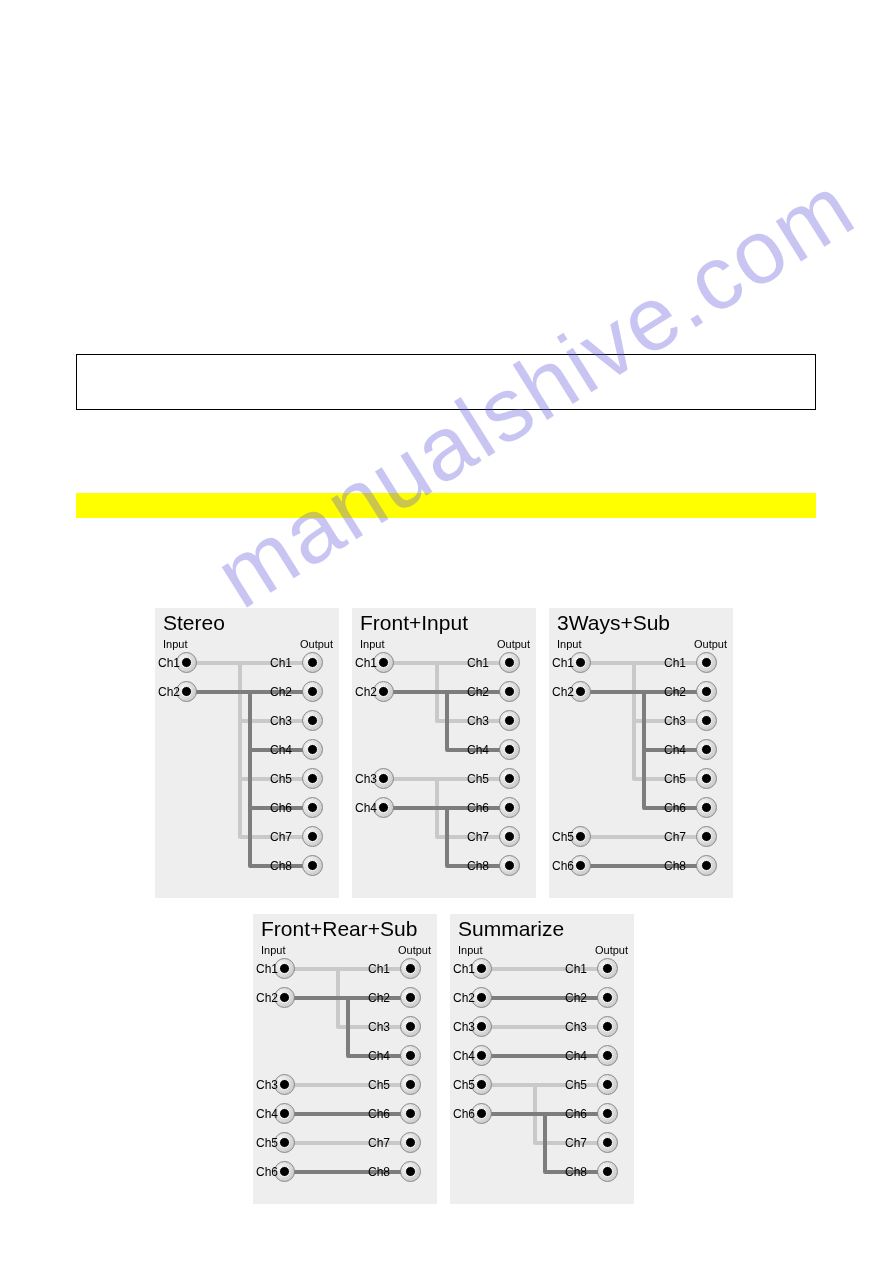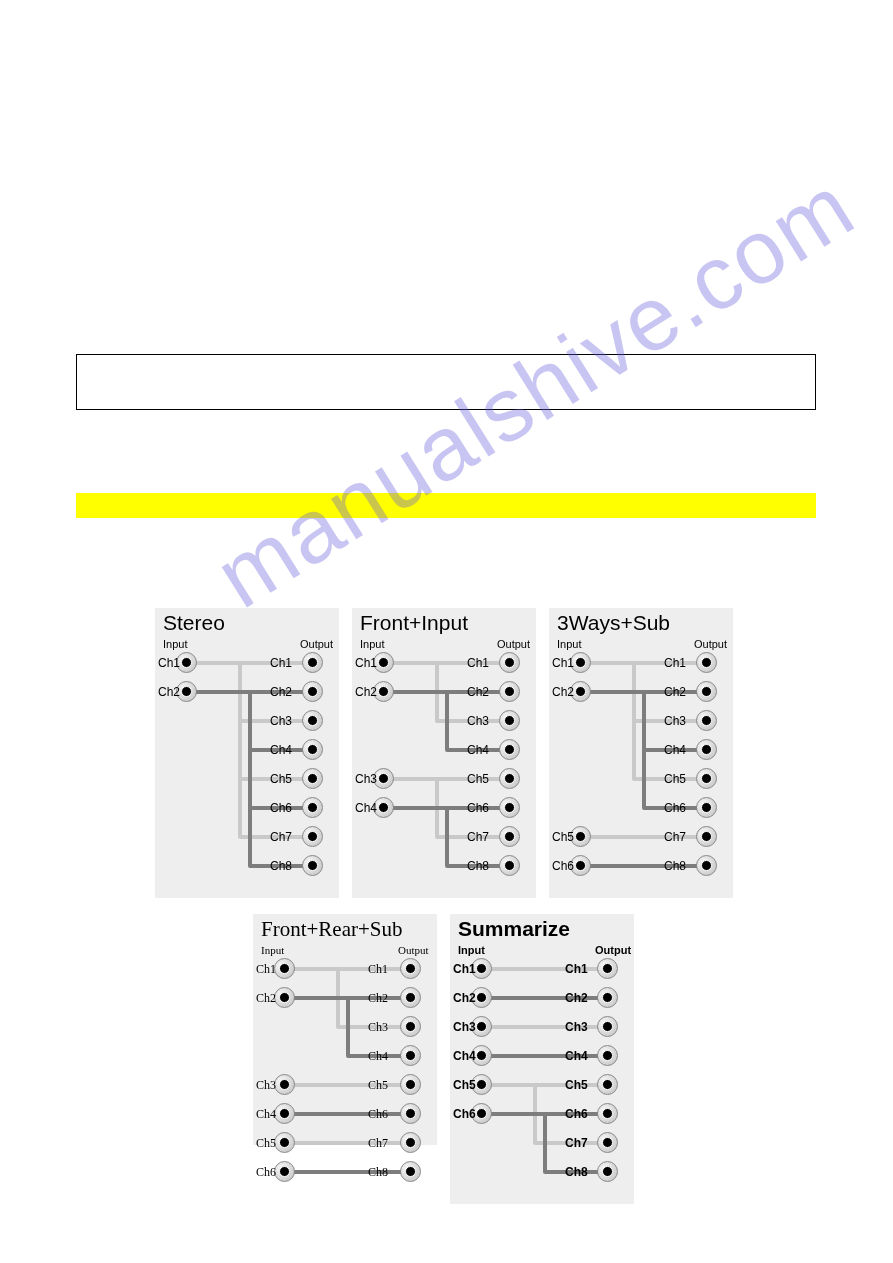--- a/index.html
+++ b/index.html
@@ -258,21 +258,21 @@
       </div>
       <div class="chlbl" style="left: 3px; top: 222px;">Ch5</div>
       <div class="jack-outer" style="left: 21px; top: 247px;">
         <div class="jack-inner"></div>
       </div>
       <div class="chlbl" style="left: 3px; top: 251px;">Ch6</div>
     </div>
 </div>
 
 <div class="diagram-group" style="left:253px; top:914px;">
-  <div class="diagram" id="diagram-3" style="width:184px; height:231px;font-family:Liberation Serif, serif;">
+  <div class="diagram" id="diagram-3" style="width:184px; height:290px;">
       <div class="d-title" style="left: 8px; top: 3px;">Front+Rear+Sub</div>
       <div class="sublbl" style="left: 8px; top: 30px;">Input</div>
       <div class="sublbl" style="left: 145px; top: 30px;">Output</div>
       <svg class="wires" width="184" height="290">
         <path d="M 41 55 H 85 M 85 55 V 113 M 85 55 H 149 M 85 113 H 149 " stroke="#c9c9c9" stroke-width="4" fill="none" stroke-linecap="round"></path>
         <path d="M 41 84 H 95 M 95 84 V 142 M 95 84 H 149 M 95 142 H 149 " stroke="#7d7d7d" stroke-width="4" fill="none" stroke-linecap="round"></path>
         <path d="M 41 171 H 85 M 85 171 V 171 M 85 171 H 149 " stroke="#c9c9c9" stroke-width="4" fill="none" stroke-linecap="round"></path>
         <path d="M 41 200 H 95 M 95 200 V 200 M 95 200 H 149 " stroke="#7d7d7d" stroke-width="4" fill="none" stroke-linecap="round"></path>
         <path d="M 41 229 H 85 M 85 229 V 229 M 85 229 H 149 " stroke="#c9c9c9" stroke-width="4" fill="none" stroke-linecap="round"></path>
         <path d="M 41 258 H 95 M 95 258 V 258 M 95 258 H 149 " stroke="#7d7d7d" stroke-width="4" fill="none" stroke-linecap="round"></path>
@@ -328,21 +328,21 @@
       <div class="jack-outer" style="left: 21px; top: 218px;">
         <div class="jack-inner"></div>
       </div>
       <div class="chlbl" style="left: 3px; top: 222px;">Ch5</div>
       <div class="jack-outer" style="left: 21px; top: 247px;">
         <div class="jack-inner"></div>
       </div>
       <div class="chlbl" style="left: 3px; top: 251px;">Ch6</div>
     </div>
 </div>
-<div class="diagram-group" style="left:450px; top:914px;font-weight:bold;">
+<div class="diagram-group" style="left:450px; top:914px;">
   <div class="diagram" id="diagram-4" style="width:184px; height:290px;">
       <div class="d-title" style="left: 8px; top: 3px;">Summarize</div>
       <div class="sublbl" style="left: 8px; top: 30px;">Input</div>
       <div class="sublbl" style="left: 145px; top: 30px;">Output</div>
       <svg class="wires" width="184" height="290">
         <path d="M 41 55 H 85 M 85 55 V 55 M 85 55 H 149 " stroke="#c9c9c9" stroke-width="4" fill="none" stroke-linecap="round"></path>
         <path d="M 41 84 H 95 M 95 84 V 84 M 95 84 H 149 " stroke="#7d7d7d" stroke-width="4" fill="none" stroke-linecap="round"></path>
         <path d="M 41 113 H 85 M 85 113 V 113 M 85 113 H 149 " stroke="#c9c9c9" stroke-width="4" fill="none" stroke-linecap="round"></path>
         <path d="M 41 142 H 95 M 95 142 V 142 M 95 142 H 149 " stroke="#7d7d7d" stroke-width="4" fill="none" stroke-linecap="round"></path>
         <path d="M 41 171 H 85 M 85 171 V 229 M 85 171 H 149 M 85 229 H 149 " stroke="#c9c9c9" stroke-width="4" fill="none" stroke-linecap="round"></path>

